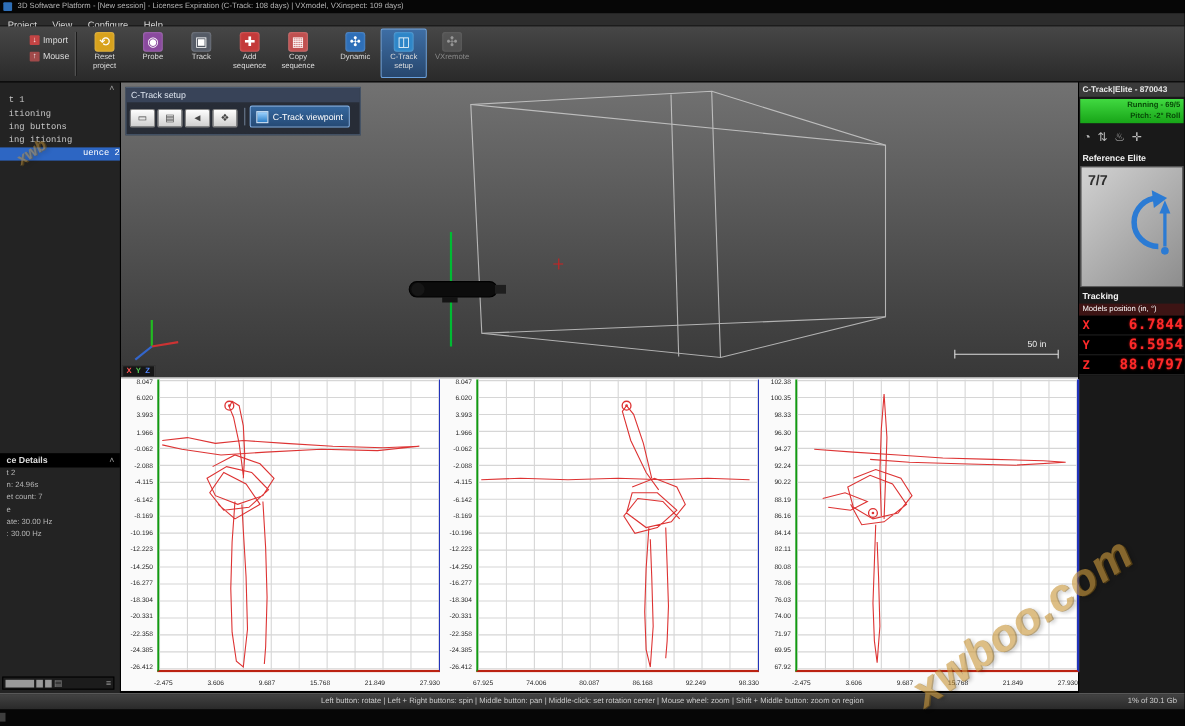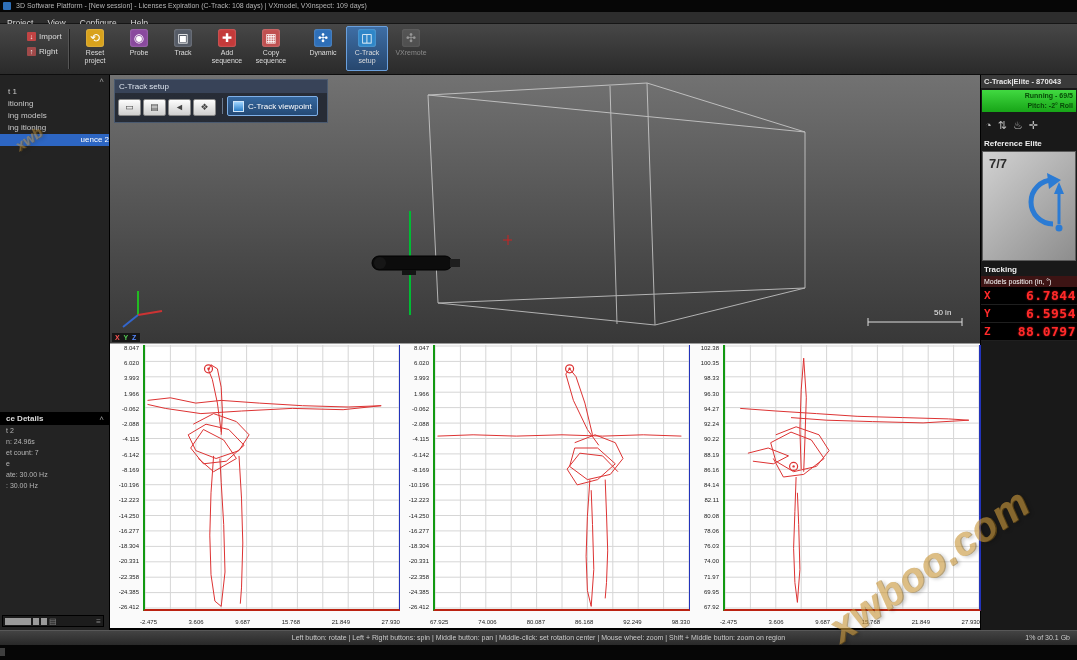--- a/index.html
+++ b/index.html
@@ -23,21 +23,21 @@
   .tbtn{width:42px;min-height:45px;display:flex;flex-direction:column;align-items:center;padding:2px 1px;margin-right:2px;border-radius:2px;position:relative;border:1px solid transparent;box-sizing:border-box;}
   .tbtn.sel{background:linear-gradient(#3e6ea5,#27476e);border:1px solid #6aa0dd;}
   .tico{width:18px;height:18px;border-radius:3px;color:#fff;font-size:12px;line-height:18px;text-align:center;margin-bottom:2px;box-shadow:inset 0 0 2px rgba(255,255,255,.4);}
   .tlbl{font-size:7px;color:#ddd;text-align:center;line-height:8px;}
   .tbtn.dis .tlbl{color:#8a8a8a}.tbtn.dis .tico{opacity:.45}
   .dd{position:absolute;right:-7px;top:16px;color:#ccc;font-size:7px;}
 
   
   .sidebar{position:absolute;left:0;top:75px;width:110px;height:555px;background:#232323;border-right:1px solid #000;box-sizing:border-box;}
   .side-chev{position:absolute;right:5px;top:1px;color:#999;font-size:8px;}
-  .tree{position:absolute;left:0;top:11px;width:100%;}
+  .tree{position:absolute;left:0;top:11px;width:100%;font-family:Liberation Mono, monospace;}
   .tree-item{font-size:8px;color:#c8c8c8;line-height:12px;padding-left:8px;white-space:nowrap;}
   .tree-item.sel{background:#2d66c3;color:#fff;text-align:right;}
   .details{position:absolute;left:0;top:337px;width:100%;}
   .details-hdr{height:13px;background:#000000;color:#ddd;font-size:8px;font-weight:bold;line-height:13px;padding-left:6px;position:relative;}
   .details-hdr .chev{position:absolute;right:5px;top:0;color:#999;font-weight:normal;}
   .dline{font-size:7px;color:#b5b5b5;line-height:11px;padding-left:6px;white-space:nowrap;}
   .side-progress{position:absolute;left:2px;bottom:3px;width:102px;height:12px;background:#1c1c1c;border:1px solid #000;display:flex;align-items:center;gap:2px;padding:1px 2px;box-sizing:border-box;}
   .spseg{height:7px;background:#9a9a9a;}
   .sp1{width:26px}.sp2{width:6px}.sp3{width:6px}
   .spic{color:#8a8a8a;font-size:8px;line-height:9px;}
@@ -119,21 +119,21 @@
   <div class="menubar"><span class="menu-item">Project</span><span class="menu-item">View</span><span class="menu-item">Configure</span><span class="menu-item">Help</span></div>
 
   <div class="toolbar">
     <div class="tb-small">
       <div class="tb-small-btn">
         <span class="sm-ico" style="background:#c24444">↓</span>
         <span>Import</span>
       </div>
       <div class="tb-small-btn">
         <span class="sm-ico" style="background:#a04a4a">↑</span>
-        <span>Right</span>
+        <span>Mouse</span>
       </div>
     </div>
     <div class="tsep" style="left:68px"></div>
     <div class="tb-big">
         <div class="tbtn">
           <span class="tico" style="background: rgb(216, 162, 28);">⟲</span>
           <span class="tlbl">Reset project</span>
         </div>
         <div class="tbtn">
           <span class="tico" style="background: rgb(138, 74, 158);">◉</span>
@@ -165,21 +165,21 @@
           <span class="tlbl">VXremote</span>
         </div>
       </div>
   </div>
 
   <div class="sidebar">
     <span class="side-chev">˄</span>
     <div class="tree">
         <div class="tree-item">t 1</div>
         <div class="tree-item">itioning</div>
-        <div class="tree-item">ing models</div>
+        <div class="tree-item">ing buttons</div>
         <div class="tree-item">ing itioning</div>
         <div class="tree-item sel">uence 2</div>
       </div>
     <div class="details">
       <div class="details-hdr">
         <span>ce Details</span>
         <span class="chev">˄</span>
       </div>
       <div class="details-body">
           <div class="dline">t 2</div>

